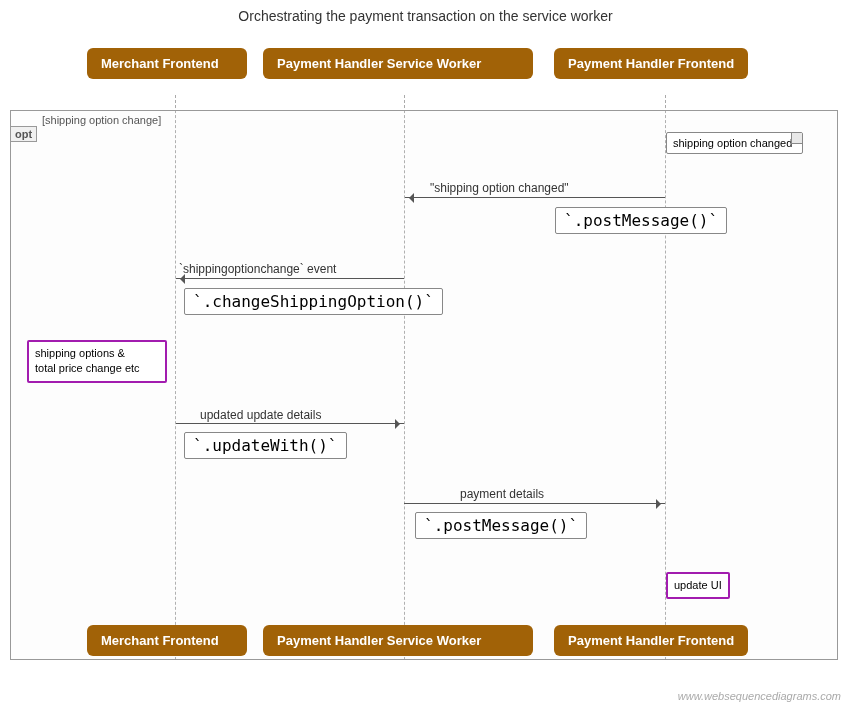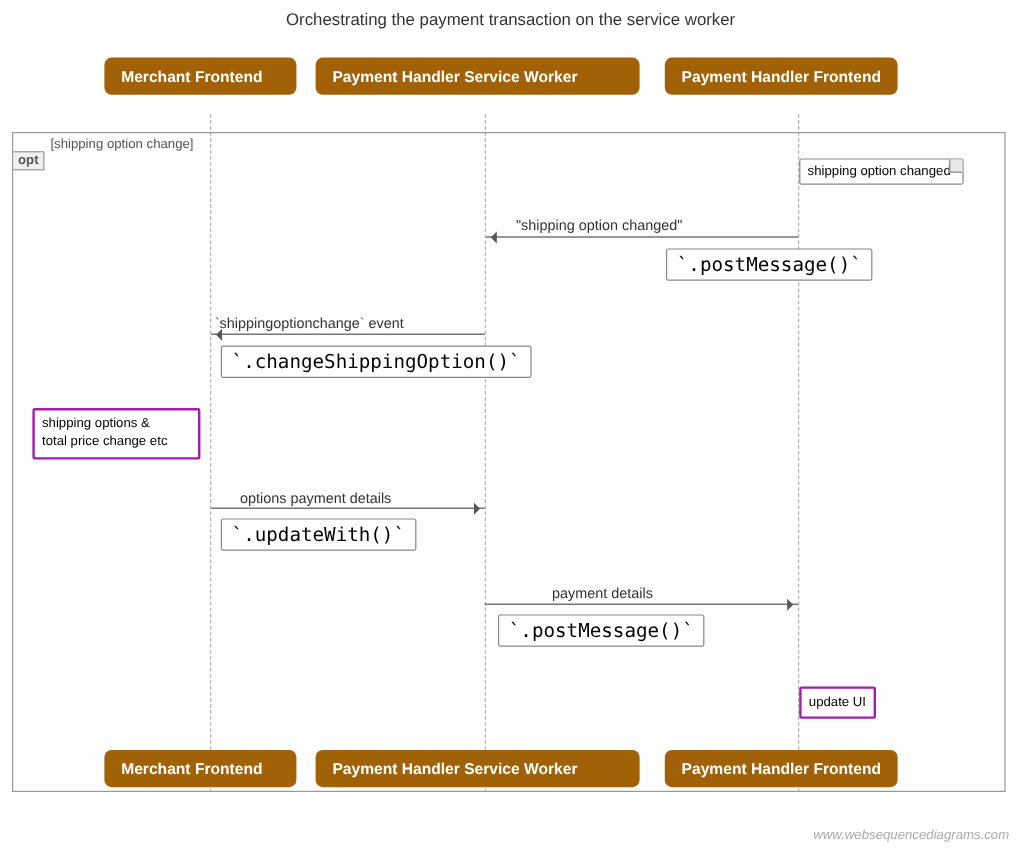--- a/index.html
+++ b/index.html
@@ -189,21 +189,21 @@
   <div class="method-box" style="left:184px; top:288px;">
     <span>`.changeShippingOption()`</span>
   </div>
 
   <div class="note-box" style="left:27px; top:340px; width:140px;">
     <span style="white-space:pre-line;">shipping options &amp;
 total price change etc</span>
   </div>
 
   <div class="msg-label" style="left:200px; top:408px;">
-    <span>options payment details</span>
+    <span>updated update details</span>
   </div>
   <div class="arrow" style="left:176px; top:423px; width:228px;"></div>
 
   <div class="method-box" style="left:184px; top:432px;">
     <span>`.updateWith()`</span>
   </div>
 
   <div class="msg-label" style="left:460px; top:487px;">
     <span>payment details</span>
   </div>

